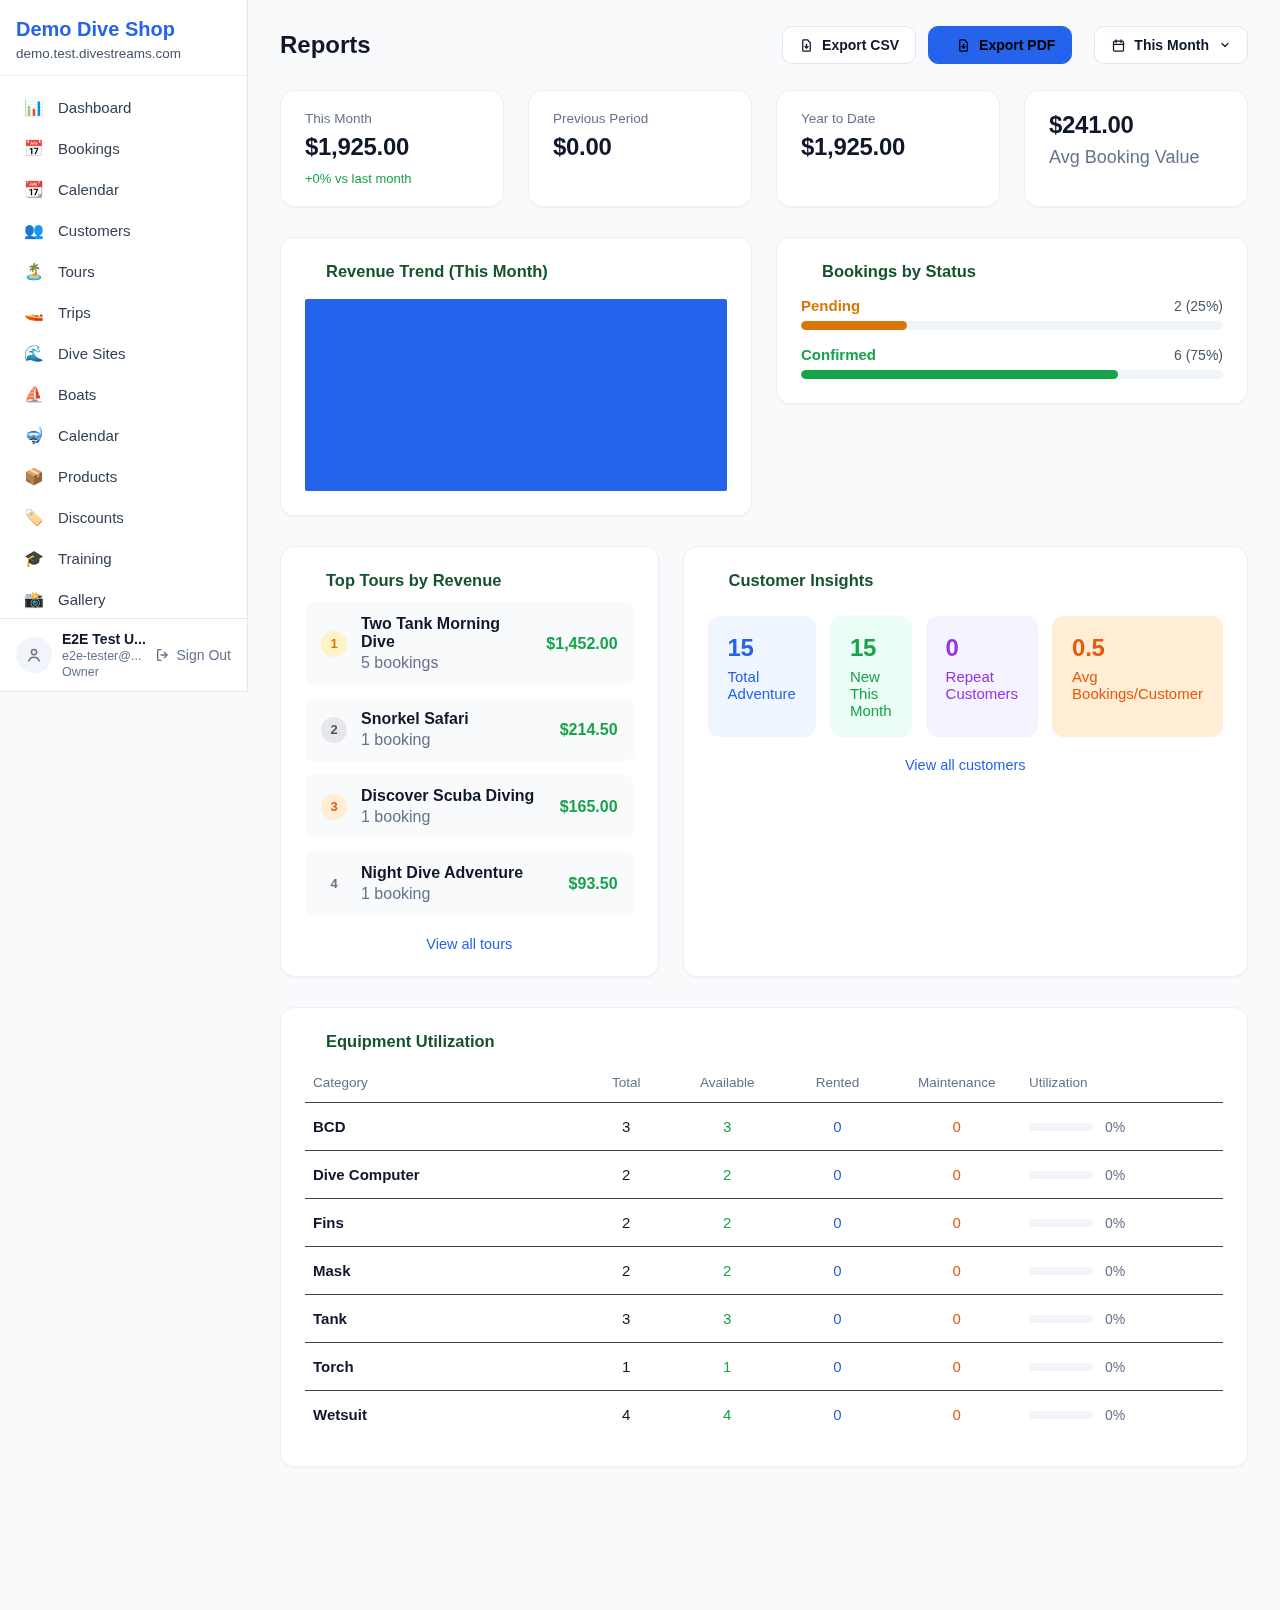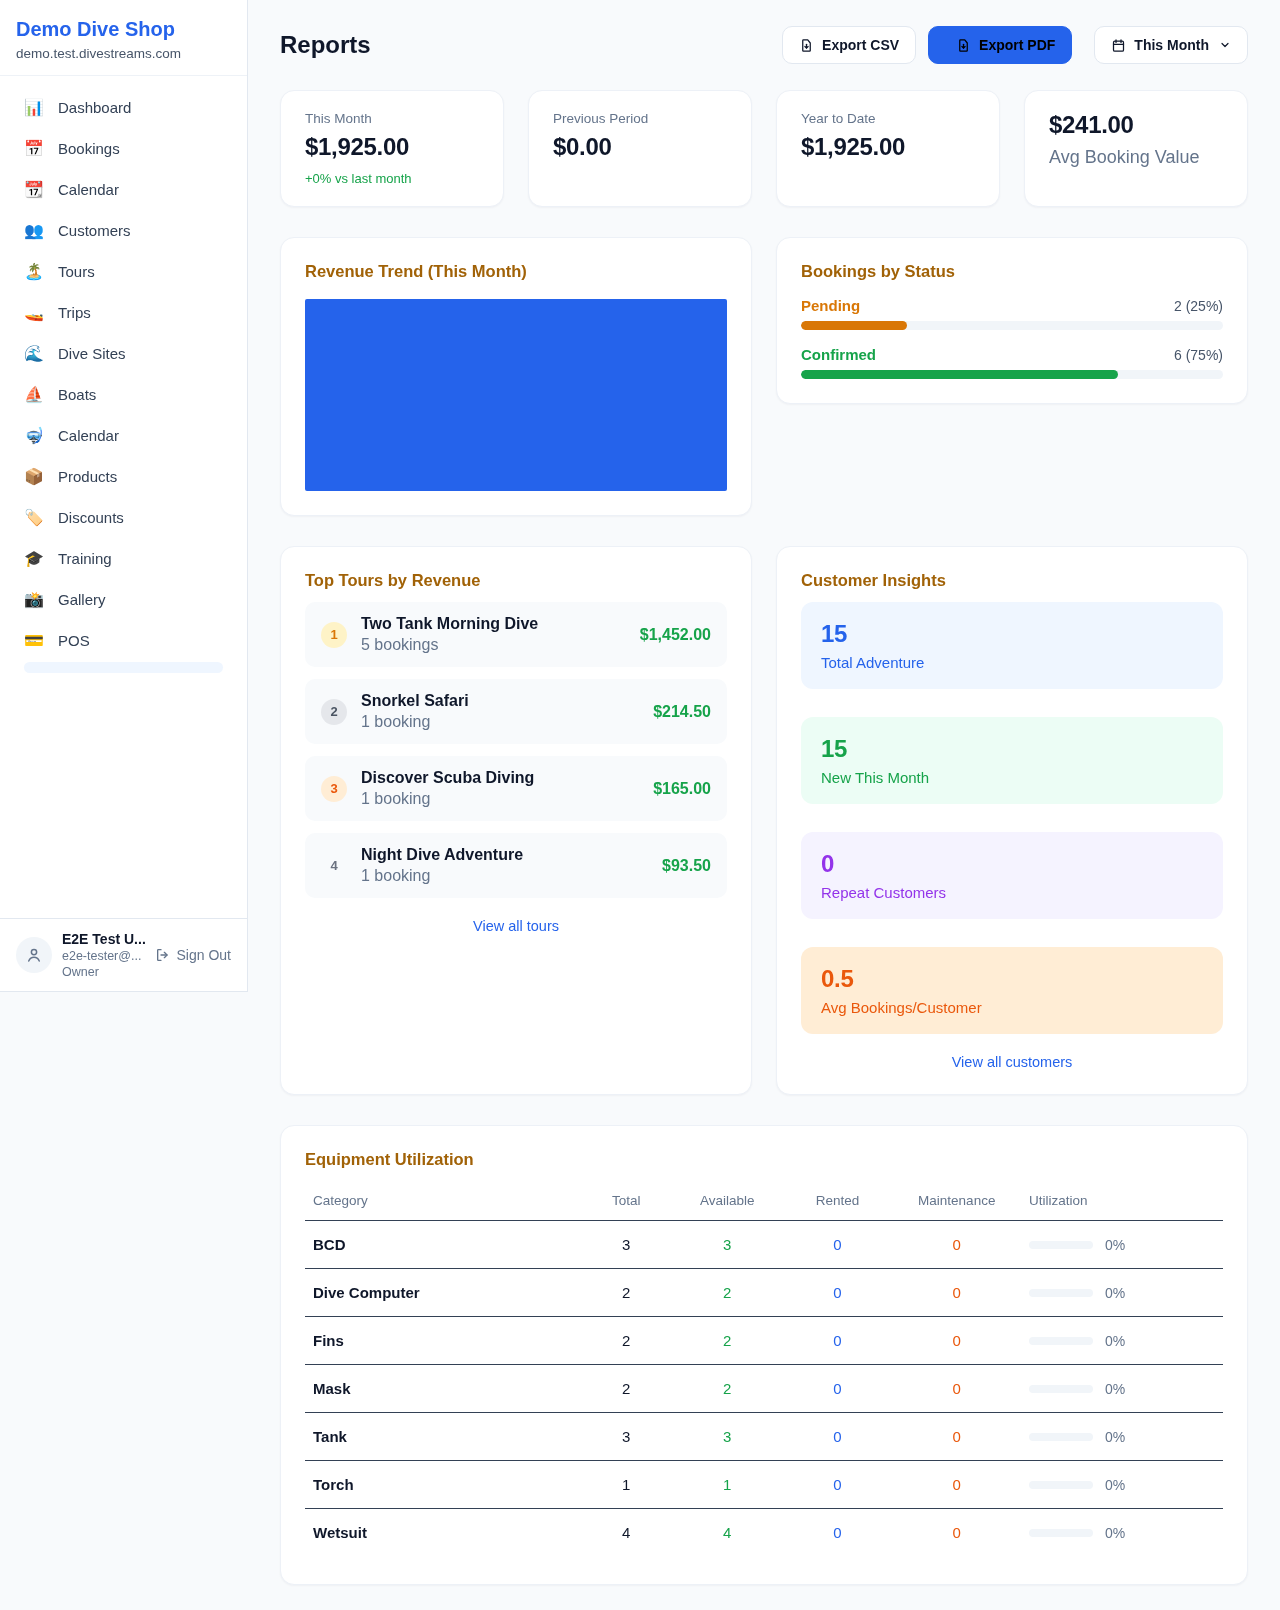--- a/index.html
+++ b/index.html
@@ -6,21 +6,21 @@
   html,body { width:1280px; }
   body {
     min-height:1610px;
     background:#f8fafc;
     font-family:"Liberation Sans","DejaVu Sans",sans-serif;
     color:#0f172a;
     position:relative;
   }
   
   .sidebar {
-    position:absolute; left:0; top:0; width:248px; height:992px;
+    position:absolute; left:0; top:0; width:248px; height:692px;
     background:#ffffff; border-right:1px solid #e2e8f0; border-bottom:1px solid #e2e8f0;
     display:flex; flex-direction:column;
   }
   .sidebar-header { padding:18px 16px 14px; border-bottom:1px solid #eef2f7; }
   .shop-name { color:#2563eb; font-size:20px; font-weight:700; cursor:pointer; }
   .shop-domain { color:#475569; font-size:13.5px; margin-top:5px; }
   .nav { padding:12px 12px 0; flex:1; overflow:hidden; }
   .nav-item {
     display:flex; align-items:center; gap:14px;
     padding:10px 12px; border-radius:8px; cursor:pointer;
@@ -57,21 +57,21 @@
     font-family:inherit;
   }
   .btn-primary { background:#2563eb; border-color:#2563eb; color:#000000;padding-left:27px; }
   .btn-period { margin-left:10px; }
   .chev { display:inline-block; margin-left:2px; }
   
   .card {
     background:#fff; border:1px solid #edf1f7; border-radius:14px;
     box-shadow:0 1px 2px rgba(16,24,40,.04); padding:24px;
   }
-  .card-title { font-size:16.5px; font-weight:700; color:#a16207; }
+  .card-title { font-size:16.5px; font-weight:700; color:#14532d;margin-left:21px; }
   
   .stats-grid { display:grid; grid-template-columns:repeat(4,1fr); gap:24px; margin-bottom:30px; }
   .stat-card { padding:20px 24px; }
   .stat-label { font-size:13.5px; color:#64748b; }
   .stat-value { font-size:24px; font-weight:800; color:#0f172a; margin-top:7px; letter-spacing:-.3px; }
   .stat-delta { font-size:13px; color:#16a34a; margin-top:10px; }
   .stat-card.reversed .stat-value { margin-top:0; }
   .stat-card.reversed .stat-label { font-size:18px; margin-top:8px; }
   
   .row2 { display:grid; grid-template-columns:1fr 1fr; gap:24px; align-items:start; margin-bottom:30px; }
@@ -91,21 +91,21 @@
   .tour-row:first-of-type { margin-top:18px; }
   .rank-badge {
     width:26px; height:26px; border-radius:50%; flex:none;
     display:flex; align-items:center; justify-content:center;
     font-size:13px; font-weight:700;
   }
   .tour-name { font-size:16px; font-weight:700; color:#0f172a; }
   .tour-bookings { font-size:16px; color:#64748b; margin-top:3px; }
   .tour-revenue { margin-left:auto; font-size:16px; font-weight:700; color:#16a34a; }
   .view-link { display:block; text-align:center; color:#2563eb; font-size:14.5px; margin-top:20px; cursor:pointer; }
-  .insights-grid { display:grid; grid-template-columns:1fr; gap:28px; margin-top:12px; }
+  .insights-grid { display:grid; grid-template-columns:1fr 1fr 1fr 1fr; gap:14px; margin-top:26px; }
   .insight-tile { border-radius:12px; padding:18px 20px; }
   .insight-value { font-size:24px; font-weight:800; letter-spacing:-.3px; }
   .insight-label { font-size:15px; margin-top:6px; }
   
   .equip-card { padding:24px 24px 28px; }
   table { width:100%; border-collapse:collapse; margin-top:14px; }
   th {
     font-size:13.5px; color:#64748b; font-weight:500; text-align:center;
     padding:10px 8px 12px; border-bottom:1px solid #334155;
   }

